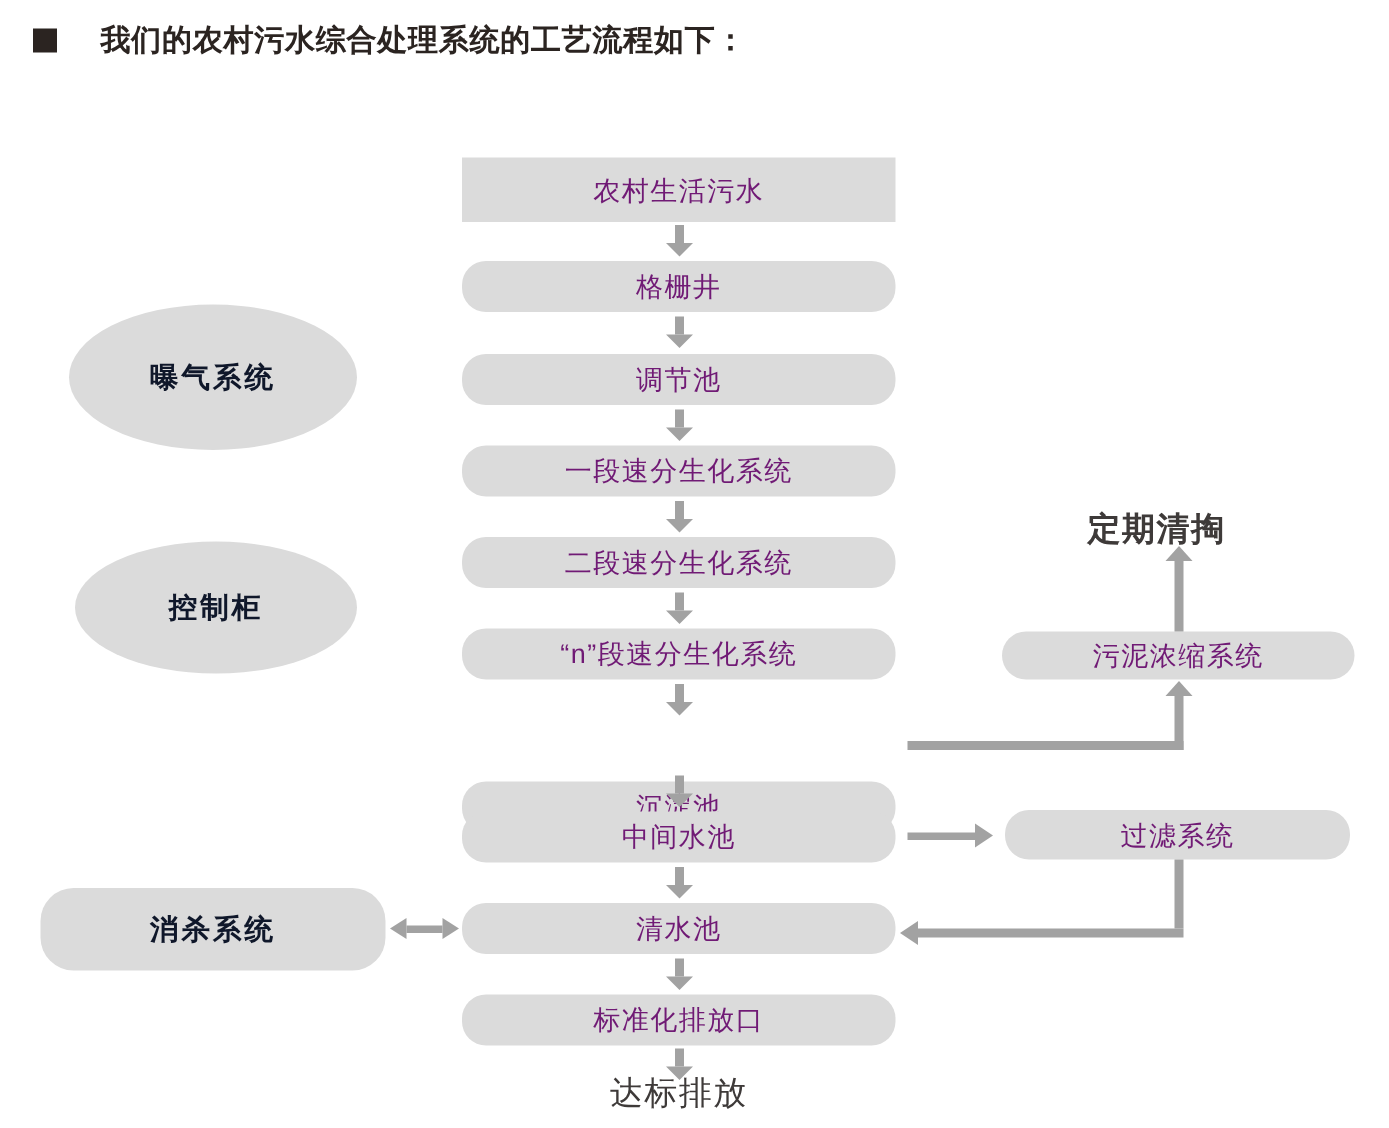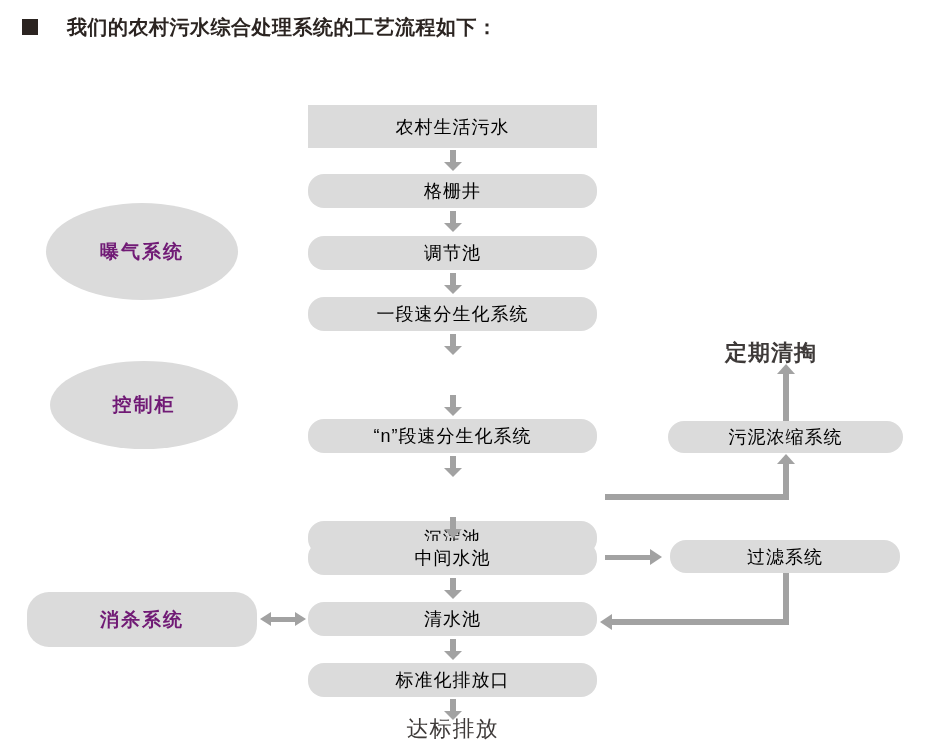--- a/index.html
+++ b/index.html
@@ -8,28 +8,28 @@
     font-family:"Liberation Sans","DejaVu Sans",sans-serif;overflow:hidden;
   }
   
   .title-bullet{position:absolute;left:22px;top:19px;width:16px;height:16px;background:#2b2421;}
   .title-text{
     position:absolute;left:67px;top:14px;height:26px;line-height:26px;
     font-size:20px;font-weight:bold;color:#2b2421;letter-spacing:0.5px;white-space:nowrap;
   }
   
   .node{
-    position:absolute;background:#dbdbdb;color:#000000;
+    position:absolute;background:#dbdbdb;color:#701a75;
     display:flex;align-items:center;justify-content:center;
     font-size:18px;letter-spacing:1px;white-space:nowrap;
   }
   .main-node{left:308px;width:289px;height:34px;border-radius:16px;}
   .sharp{border-radius:0;}
   .right-node{border-radius:16px;}
-  .side-label{font-weight:bold;font-size:19px;color:#701a75;letter-spacing:2px;}
+  .side-label{font-weight:bold;font-size:19px;color:#0f172a;letter-spacing:2px;}
   .ellipse{border-radius:50%;}
   
   .free-label{
     position:absolute;color:#3e3a39;font-size:22px;letter-spacing:1px;
     text-align:center;white-space:nowrap;
   }
   
   .arrow-down{position:absolute;width:18px;height:21px;}
   .arrow-down .stem{position:absolute;left:6px;top:0;width:6px;height:12px;background:#a2a2a2;}
   .arrow-down .head{
@@ -70,20 +70,21 @@
 
 <div class="canvas">
 
   <div class="title-bullet"></div>
   <div class="title-text">我们的农村污水综合处理系统的工艺流程如下：</div>
 
   <div class="node main-node sharp" style="top:105px;height:43px;">农村生活污水</div>
   <div class="node main-node" style="top:174px;">格栅井</div>
   <div class="node main-node" style="top:236px;">调节池</div>
   <div class="node main-node" style="top:297px;">一段速分生化系统</div>
+  <div class="node main-node" style="top:358px;">二段速分生化系统</div>
   <div class="node main-node" style="top:419px;">“n”段速分生化系统</div>
   <div class="node main-node" style="top:480px;margin-top:41px;">沉淀池</div>
   <div class="node main-node" style="top:541px;">中间水池</div>
   <div class="node main-node" style="top:602px;">清水池</div>
   <div class="node main-node" style="top:663px;">标准化排放口</div>
 
   <div class="free-label" style="left:308px;width:289px;top:714px;">达标排放</div>
 
   <div class="arrow-down" style="left:444px;top:150px;">
       <div class="stem"></div>

